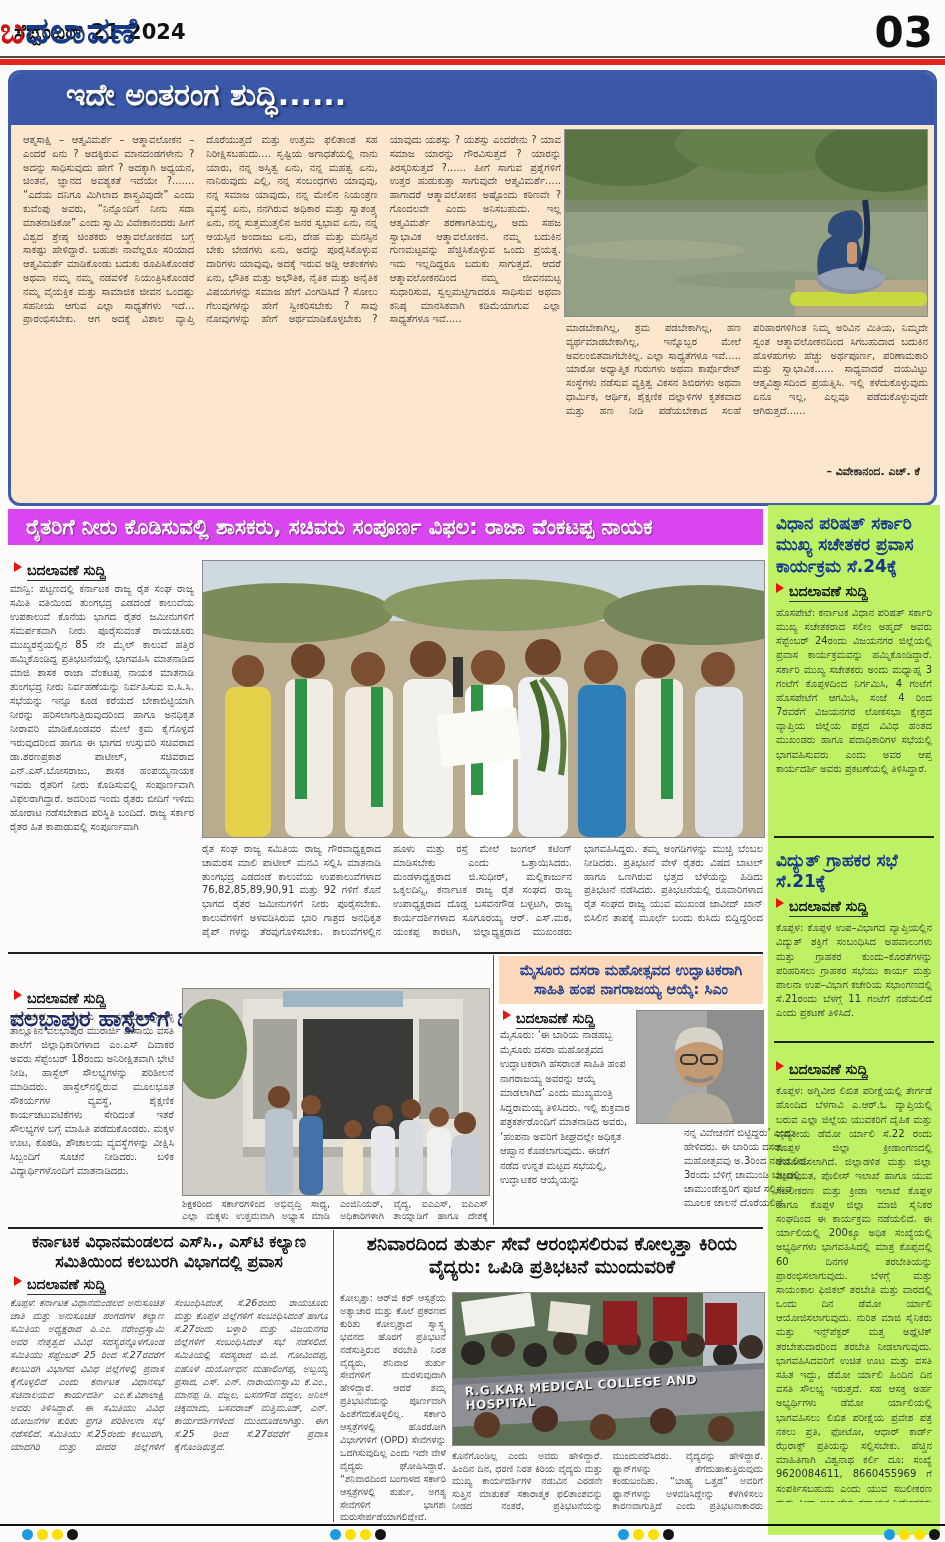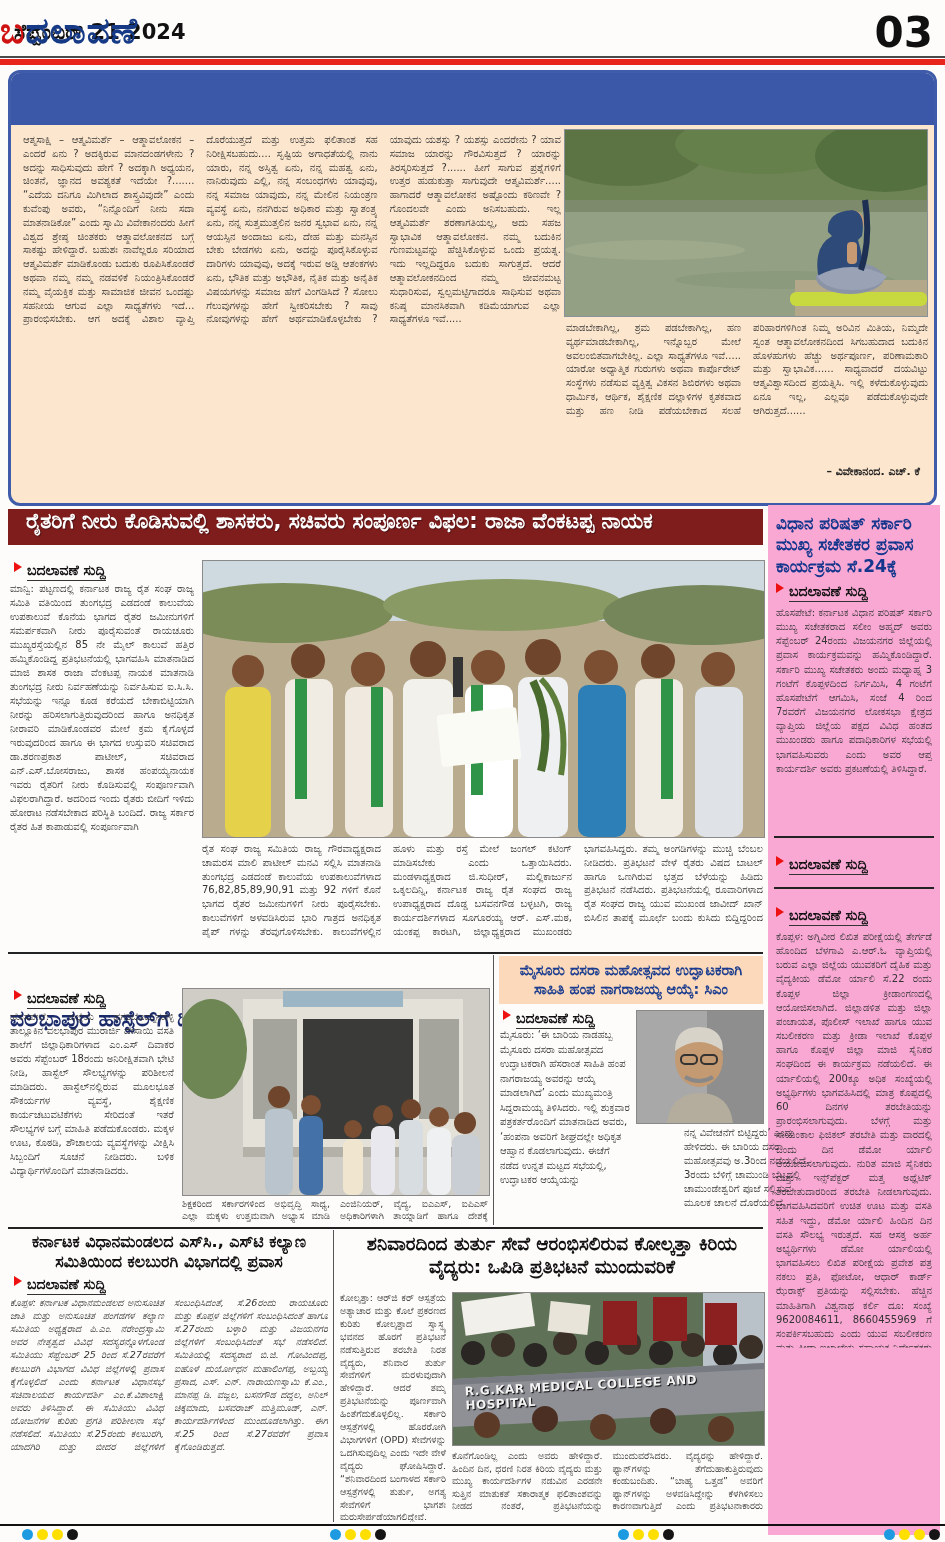--- a/index.html
+++ b/index.html
@@ -23,33 +23,33 @@
   .main-band{position:absolute;left:0;top:0;width:100%;height:52px;background:#3a57a8;}
   .main-headline{position:absolute;left:55px;top:4px;color:#fff;font-size:30px;font-weight:bold;
     text-shadow:2px 2px 2px rgba(0,0,0,.45);}
   .main-left{position:absolute;left:12px;top:60px;width:538px;height:352px;
     column-count:3;column-gap:12px;font-size:10px;line-height:1.38;text-align:justify;overflow:hidden;color:#333;}
   .main-photo{position:absolute;right:6px;top:56px;width:362px;height:186px;border:1px solid #89919b;overflow:hidden;}
   .main-right{position:absolute;right:6px;top:248px;width:362px;height:140px;
     column-count:2;column-gap:12px;font-size:10px;line-height:1.38;text-align:justify;overflow:hidden;color:#333;}
   .main-sign{position:absolute;right:14px;top:392px;font-size:11px;font-weight:bold;color:#222;}
   
-  .farm-band{left:8px;top:509px;width:755px;height:36px;background:#7f1d1d;display:flex;align-items:flex-start;}
+  .farm-band{left:8px;top:509px;width:755px;height:36px;background:#d946ef;display:flex;align-items:center;}
   .farm-headline{color:#fff;font-size:21px;font-weight:bold;padding-left:18px;
     text-shadow:1px 1px 1px rgba(0,0,0,.4);white-space:nowrap;}
   .byline{display:flex;gap:5px;font-size:14px;font-weight:bold;color:#111;}
   .byline .tri{width:0;height:0;border-left:8px solid #e11;border-top:5px solid transparent;border-bottom:5px solid transparent;}
   .byline .bl-text{border-bottom:1px solid #333;padding-bottom:1px;}
   .farm-byline{left:14px;top:562px;}
   .farm-col1{left:10px;top:582px;width:184px;height:364px;font-size:10px;line-height:1.4;text-align:justify;overflow:hidden;color:#333;}
   .farm-photo{left:202px;top:560px;width:561px;height:276px;border:1px solid #8a8a8a;overflow:hidden;}
   .farm-under{left:202px;top:842px;width:561px;height:106px;column-count:3;column-gap:12px;
     font-size:10px;line-height:1.38;text-align:justify;overflow:hidden;color:#333;}
   
-  .sidebar{left:768px;top:505px;width:172px;height:1030px;background:#f9a8d4;overflow:hidden;}
+  .sidebar{left:768px;top:505px;width:172px;height:1030px;background:#bef264;overflow:hidden;}
   .sb-sec{padding:8px 8px 4px 8px;}
   .sb-head{color:#14368c;font-weight:bold;font-size:17px;line-height:1.25;}
   .sb-byline{margin:6px 0 4px 0;}
   .sb-body{font-size:10px;line-height:1.42;text-align:justify;color:#333;}
   .sb-div{border-top:2px solid #222;margin:4px 6px;}
   
   .row-div1{left:8px;top:952px;width:755px;height:2px;background:#222;}
   .hostel-headline{left:10px;top:958px;width:480px;font-size:22px;font-weight:bold;line-height:1.15;color:#1b2a6b;margin-top:48px;}
   .hostel-headline .red{color:#d61410;}
   .hostel-byline{left:14px;top:990px;}
@@ -94,20 +94,21 @@
 <div class="abs hdr-date">ಸೆಪ್ಟೆಂಬರ್ 21 2024</div>
 <div class="abs masthead">
   <span class="m1">ಬ</span><span class="m2">ದಲಾವಣೆ</span>
 </div>
 <div class="abs hdr-page">03</div>
 <div class="abs rule-dark"></div>
 <div class="abs rule-red"></div>
 
 <div class="abs main-box">
   <div class="main-band"></div>
+  <div class="main-headline">ಇದೇ ಅಂತರಂಗ ಶುದ್ಧಿ......</div>
   <div class="main-left">ಆತ್ಮಸಾಕ್ಷಿ – ಆತ್ಮವಿಮರ್ಶೆ – ಆತ್ಮಾವಲೋಕನ – ಎಂದರೆ ಏನು ? ಅದಕ್ಕಿರುವ ಮಾನದಂಡಗಳೇನು ? ಅದನ್ನು ಸಾಧಿಸುವುದು ಹೇಗೆ ? ಅದಕ್ಕಾಗಿ ಅಧ್ಯಯನ, ಚಿಂತನೆ, ಜ್ಞಾನದ ಅವಶ್ಯಕತೆ ಇದೆಯೇ ?....... “ಎದೆಯ ದನಿಗೂ ಮಿಗಿಲಾದ ಶಾಸ್ತ್ರವಿವುದೇ” ಎಂದು ಕುವೆಂಪು ಅವರು, “ನಿನ್ನೊಂದಿಗೆ ನೀನು ಸದಾ ಮಾತನಾಡಿಕೋ” ಎಂದು ಸ್ವಾಮಿ ವಿವೇಕಾನಂದರು ಹೀಗೆ ವಿಶ್ವದ ಶ್ರೇಷ್ಠ ಚಿಂತಕರು ಆತ್ಮಾವಲೋಕನದ ಬಗ್ಗೆ ಸಾಕಷ್ಟು ಹೇಳಿದ್ದಾರೆ. ಬಹುಶಃ ನಾವೆಲ್ಲರೂ ಸರಿಯಾದ ಆತ್ಮವಿಮರ್ಶೆ ಮಾಡಿಕೊಂಡು ಬದುಕು ರೂಪಿಸಿಕೊಂಡರೆ ಅಥವಾ ನಮ್ಮ ನಮ್ಮ ನಡವಳಿಕೆ ನಿಯಂತ್ರಿಸಿಕೊಂಡರೆ ನಮ್ಮ ವೈಯಕ್ತಿಕ ಮತ್ತು ಸಾಮಾಜಿಕ ಜೀವನ ಒಂದಷ್ಟು ಸಹನೀಯ ಆಗುವ ಎಲ್ಲಾ ಸಾಧ್ಯತೆಗಳು ಇದೆ... ಪ್ರಾರಂಭಿಸಬೇಕು. ಆಗ ಅದಕ್ಕೆ ವಿಶಾಲ ವ್ಯಾಪ್ತಿ ದೊರೆಯುತ್ತದೆ ಮತ್ತು ಉತ್ತಮ ಫಲಿತಾಂಶ ಸಹ ನಿರೀಕ್ಷಿಸಬಹುದು.... ಸೃಷ್ಟಿಯ ಅಗಾಧತೆಯಲ್ಲಿ ನಾನು ಯಾರು, ನನ್ನ ಅಸ್ತಿತ್ವ ಏನು, ನನ್ನ ಮಹತ್ವ ಏನು, ನಾನಿರುವುದು ಎಲ್ಲಿ, ನನ್ನ ಸಂಬಂಧಗಳು ಯಾವುವು, ನನ್ನ ಸಮಾಜ ಯಾವುದು, ನನ್ನ ಮೇಲಿನ ನಿಯಂತ್ರಣ ವ್ಯವಸ್ಥೆ ಏನು, ನನಗಿರುವ ಅಧಿಕಾರ ಮತ್ತು ಸ್ವಾತಂತ್ರ್ಯ ಏನು, ನನ್ನ ಸುತ್ತಮುತ್ತಲಿನ ಜನರ ಸ್ವಭಾವ ಏನು, ನನ್ನ ಆಯಸ್ಸಿನ ಅಂದಾಜು ಏನು, ದೇಹ ಮತ್ತು ಮನಸ್ಸಿನ ಬೇಕು ಬೇಡಗಳು ಏನು, ಅದನ್ನು ಪೂರೈಸಿಕೊಳ್ಳುವ ದಾರಿಗಳು ಯಾವುವು, ಅದಕ್ಕೆ ಇರುವ ಅಡ್ಡಿ ಆತಂಕಗಳು ಏನು, ಭೌತಿಕ ಮತ್ತು ಅಭೌತಿಕ, ನೈತಿಕ ಮತ್ತು ಅನೈತಿಕ ವಿಷಯಗಳನ್ನು ಸಮಾಜ ಹೇಗೆ ವಿಂಗಡಿಸಿದೆ ? ಸೋಲು ಗೆಲುವುಗಳನ್ನು ಹೇಗೆ ಸ್ವೀಕರಿಸಬೇಕು ? ಸಾವು ನೋವುಗಳನ್ನು ಹೇಗೆ ಅರ್ಥಮಾಡಿಕೊಳ್ಳಬೇಕು ? ಯಾವುದು ಯಶಸ್ಸು ? ಯಶಸ್ಸು ಎಂದರೇನು ? ಯಾವ ಸಮಾಜ ಯಾರನ್ನು ಗೌರವಿಸುತ್ತದೆ ? ಯಾರನ್ನು ತಿರಸ್ಕರಿಸುತ್ತದೆ ?...... ಹೀಗೆ ಸಾಗುವ ಪ್ರಶ್ನೆಗಳಿಗೆ ಉತ್ತರ ಹುಡುಕುತ್ತಾ ಸಾಗುವುದೇ ಆತ್ಮವಿಮರ್ಶೆ..... ಹಾಗಾದರೆ ಆತ್ಮಾವಲೋಕನ ಅಷ್ಟೊಂದು ಕಠಿಣವೇ ? ಗೊಂದಲವೇ ಎಂದು ಅನಿಸಬಹುದು. ಇಲ್ಲ ಆತ್ಮವಿಮರ್ಶೆ ಶರಣಾಗತಿಯಲ್ಲ, ಅದು ಸಹಜ ಸ್ವಾಭಾವಿಕ ಆತ್ಮಾವಲೋಕನ. ನಮ್ಮ ಬದುಕಿನ ಗುಣಮಟ್ಟವನ್ನು ಹೆಚ್ಚಿಸಿಕೊಳ್ಳುವ ಒಂದು ಪ್ರಯತ್ನ. ಇದು ಇಲ್ಲದಿದ್ದರೂ ಬದುಕು ಸಾಗುತ್ತದೆ. ಆದರೆ ಆತ್ಮಾವಲೋಕನದಿಂದ ನಮ್ಮ ಜೀವನಮಟ್ಟ ಸುಧಾರಿಸುವ, ಸ್ವಲ್ಪಮಟ್ಟಿಗಾದರೂ ಸಾಧಿಸುವ ಅಥವಾ ಕನಿಷ್ಠ ಮಾನಸಿಕವಾಗಿ ಕಡಿಮೆಯಾಗುವ ಎಲ್ಲಾ ಸಾಧ್ಯತೆಗಳೂ ಇವೆ.....</div>
   <div class="main-photo">
     <svg class="ph" viewBox="0 0 362 186" preserveAspectRatio="none">
       <rect width="362" height="186" fill="#8d9a6e"></rect>
       <rect y="0" width="362" height="70" fill="#6f8454"></rect>
       <ellipse cx="60" cy="22" rx="80" ry="34" fill="#5c7344"></ellipse>
       <ellipse cx="200" cy="14" rx="90" ry="30" fill="#66804c"></ellipse>
       <ellipse cx="320" cy="26" rx="70" ry="36" fill="#55703f"></ellipse>
       <rect y="70" width="362" height="116" fill="#93a083"></rect>
       <rect y="70" width="362" height="12" fill="#7d8a6b"></rect>
@@ -178,24 +179,26 @@
   <div class="sb-sec">
     <div class="sb-head">ವಿಧಾನ ಪರಿಷತ್ ಸರ್ಕಾರಿ ಮುಖ್ಯ ಸಚೇತಕರ ಪ್ರವಾಸ ಕಾರ್ಯಕ್ರಮ ಸೆ.24ಕ್ಕೆ</div>
     <div class="byline sb-byline">
       <span class="tri"></span>
       <span class="bl-text">ಬದಲಾವಣೆ ಸುದ್ದಿ</span>
     </div>
     <div class="sb-body" style="height:222px;overflow:hidden;">ಹೊಸಪೇಟೆ: ಕರ್ನಾಟಕ ವಿಧಾನ ಪರಿಷತ್ ಸರ್ಕಾರಿ ಮುಖ್ಯ ಸಚೇತಕರಾದ ಸಲೀಂ ಅಹ್ಮದ್ ಅವರು ಸೆಪ್ಟೆಂಬರ್ 24ರಂದು ವಿಜಯನಗರ ಜಿಲ್ಲೆಯಲ್ಲಿ ಪ್ರವಾಸ ಕಾರ್ಯಕ್ರಮವನ್ನು ಹಮ್ಮಿಕೊಂಡಿದ್ದಾರೆ. ಸರ್ಕಾರಿ ಮುಖ್ಯ ಸಚೇತಕರು ಅಂದು ಮಧ್ಯಾಹ್ನ 3 ಗಂಟೆಗೆ ಕೊಪ್ಪಳದಿಂದ ನಿರ್ಗಮಿಸಿ, 4 ಗಂಟೆಗೆ ಹೊಸಪೇಟೆಗೆ ಆಗಮಿಸಿ, ಸಂಜೆ 4 ರಿಂದ 7ರವರೆಗೆ ವಿಜಯನಗರ ಲೋಕಸಭಾ ಕ್ಷೇತ್ರದ ವ್ಯಾಪ್ತಿಯ ಜಿಲ್ಲೆಯ ಪಕ್ಷದ ವಿವಿಧ ಹಂತದ ಮುಖಂಡರು ಹಾಗೂ ಪದಾಧಿಕಾರಿಗಳ ಸಭೆಯಲ್ಲಿ ಭಾಗವಹಿಸುವರು ಎಂದು ಅವರ ಆಪ್ತ ಕಾರ್ಯದರ್ಶಿ ಅವರು ಪ್ರಕಟಣೆಯಲ್ಲಿ ತಿಳಿಸಿದ್ದಾರೆ.</div>
   </div>
   <div class="sb-div"></div>
   <div class="sb-sec">
+    <div class="sb-head">ವಿದ್ಯುತ್ ಗ್ರಾಹಕರ ಸಭೆ ಸೆ.21ಕ್ಕೆ</div>
     <div class="byline sb-byline">
       <span class="tri"></span>
       <span class="bl-text">ಬದಲಾವಣೆ ಸುದ್ದಿ</span>
     </div>
+    <div class="sb-body" style="height:112px;overflow:hidden;">ಕೊಪ್ಪಳ: ಕೊಪ್ಪಳ ಉಪ–ವಿಭಾಗದ ವ್ಯಾಪ್ತಿಯಲ್ಲಿನ ವಿದ್ಯುತ್ ಶಕ್ತಿಗೆ ಸಂಬಂಧಿಸಿದ ಅಹವಾಲುಗಳು ಮತ್ತು ಗ್ರಾಹಕರ ಕುಂದು–ಕೊರತೆಗಳನ್ನು ಪರಿಹರಿಸಲು ಗ್ರಾಹಕರ ಸಭೆಯು ಕಾರ್ಯ ಮತ್ತು ಪಾಲನಾ ಉಪ–ವಿಭಾಗ ಕಚೇರಿಯ ಸಭಾಂಗಣದಲ್ಲಿ ಸೆ.21ರಂದು ಬೆಳಗ್ಗೆ 11 ಗಂಟೆಗೆ ನಡೆಯಲಿದೆ ಎಂದು ಪ್ರಕಟಣೆ ತಿಳಿಸಿದೆ.</div>
   </div>
   <div class="sb-div"></div>
   <div class="sb-sec">
     <div class="byline sb-byline">
       <span class="tri"></span>
       <span class="bl-text">ಬದಲಾವಣೆ ಸುದ್ದಿ</span>
     </div>
     <div class="sb-body" style="height:418px;overflow:hidden;">ಕೊಪ್ಪಳ: ಅಗ್ನಿವೀರ ಲಿಖಿತ ಪರೀಕ್ಷೆಯಲ್ಲಿ ತೇರ್ಗಡೆ ಹೊಂದಿದ ಬೆಳಗಾವಿ ಎ.ಆರ್.ಓ ವ್ಯಾಪ್ತಿಯಲ್ಲಿ ಬರುವ ಎಲ್ಲಾ ಜಿಲ್ಲೆಯ ಯುವಕರಿಗೆ ದೈಹಿಕ ಮತ್ತು ವೈದ್ಯಕೀಯ ಡೆಮೋ ರ್ಯಾಲಿ ಸೆ.22 ರಂದು ಕೊಪ್ಪಳ ಜಿಲ್ಲಾ ಕ್ರೀಡಾಂಗಣದಲ್ಲಿ ಆಯೋಜಿಸಲಾಗಿದೆ. ಜಿಲ್ಲಾಡಳಿತ ಮತ್ತು ಜಿಲ್ಲಾ ಪಂಚಾಯತ, ಪೊಲೀಸ್ ಇಲಾಖೆ ಹಾಗೂ ಯುವ ಸಬಲೀಕರಣ ಮತ್ತು ಕ್ರೀಡಾ ಇಲಾಖೆ ಕೊಪ್ಪಳ ಹಾಗೂ ಕೊಪ್ಪಳ ಜಿಲ್ಲಾ ಮಾಜಿ ಸೈನಿಕರ ಸಂಘದಿಂದ ಈ ಕಾರ್ಯಕ್ರಮ ನಡೆಯಲಿದೆ. ಈ ರ್ಯಾಲಿಯಲ್ಲಿ 200ಕ್ಕೂ ಅಧಿಕ ಸಂಖ್ಯೆಯಲ್ಲಿ ಅಭ್ಯರ್ಥಿಗಳು ಭಾಗವಹಿಸಿದಲ್ಲಿ ಮಾತ್ರ ಕೊಪ್ಪದಲ್ಲಿ 60 ದಿನಗಳ ತರಬೇತಿಯನ್ನು ಪ್ರಾರಂಭಿಸಲಾಗುವುದು. ಬೆಳಗ್ಗೆ ಮತ್ತು ಸಾಯಂಕಾಲ ಫಿಜಿಕಲ್ ತರಬೇತಿ ಮತ್ತು ವಾರದಲ್ಲಿ ಒಂದು ದಿನ ಡೆಮೋ ರ್ಯಾಲಿ ಆಯೋಜಿಸಲಾಗುವುದು. ನುರಿತ ಮಾಜಿ ಸೈನಿಕರು ಮತ್ತು ಇನ್ಸ್‌ಪೆಕ್ಟರ್ ಮತ್ತ ಅಥ್ಲೆಟಿಕ್ ತರಬೇತುದಾರರಿಂದ ತರಬೇತಿ ನೀಡಲಾಗುವುದು. ಭಾಗವಹಿಸಿದವರಿಗೆ ಉಚಿತ ಊಟ ಮತ್ತು ವಸತಿ ಸಹಿತ ಇದ್ದು, ಡೆಮೋ ರ್ಯಾಲಿ ಹಿಂದಿನ ದಿನ ವಸತಿ ಸೌಲಭ್ಯ ಇರುತ್ತದೆ. ಸಹ ಆಸಕ್ತ ಅರ್ಹ ಅಭ್ಯರ್ಥಿಗಳು ಡೆಮೋ ರ್ಯಾಲಿಯಲ್ಲಿ ಭಾಗವಹಿಸಲು ಲಿಖಿತ ಪರೀಕ್ಷೆಯ ಪ್ರವೇಶ ಪತ್ರ ನಕಲು ಪ್ರತಿ, ಫೋಟೋ, ಆಧಾರ್ ಕಾರ್ಡ್ ಝೆರಾಕ್ಸ್ ಪ್ರತಿಯನ್ನು ಸಲ್ಲಿಸಬೇಕು. ಹೆಚ್ಚಿನ ಮಾಹಿತಿಗಾಗಿ ವಿಶ್ವನಾಥ ಕರ್ಲಿ ದೂ: ಸಂಖ್ಯೆ 9620084611, 8660455969 ಗೆ ಸಂಪರ್ಕಿಸಬಹುದು ಎಂದು ಯುವ ಸಬಲೀಕರಣ ಮತ್ತು ಕ್ರೀಡಾ ಇಲಾಖೆಯ ಸಹಾಯಕ ನಿರ್ದೇಶಕರು ಪ್ರಕಟಣೆಯಲ್ಲಿ ತಿಳಿಸಿದ್ದಾರೆ.</div>
   </div>
 </div>

